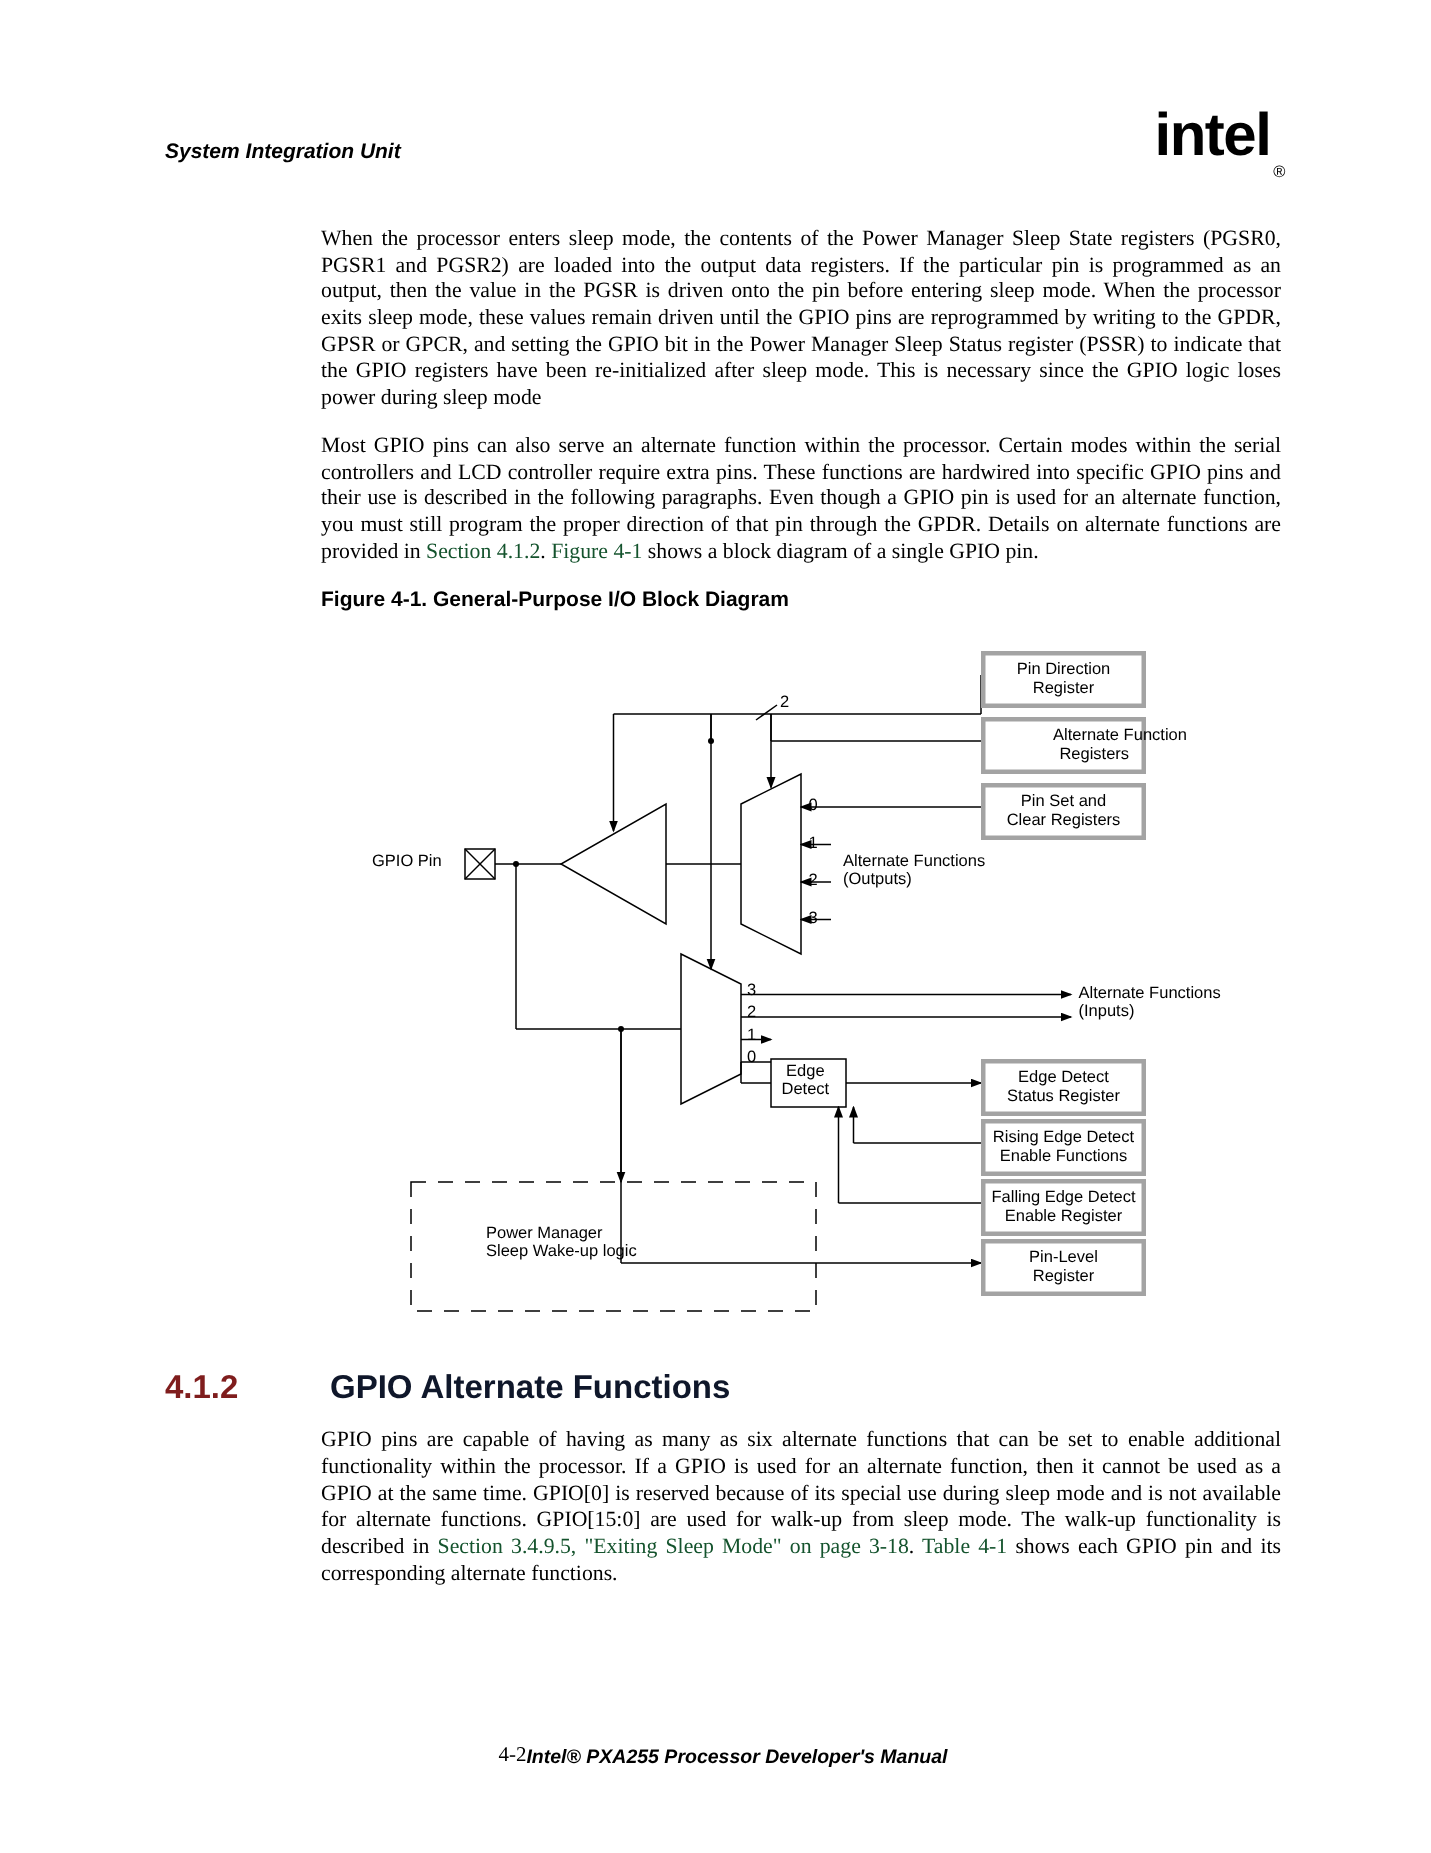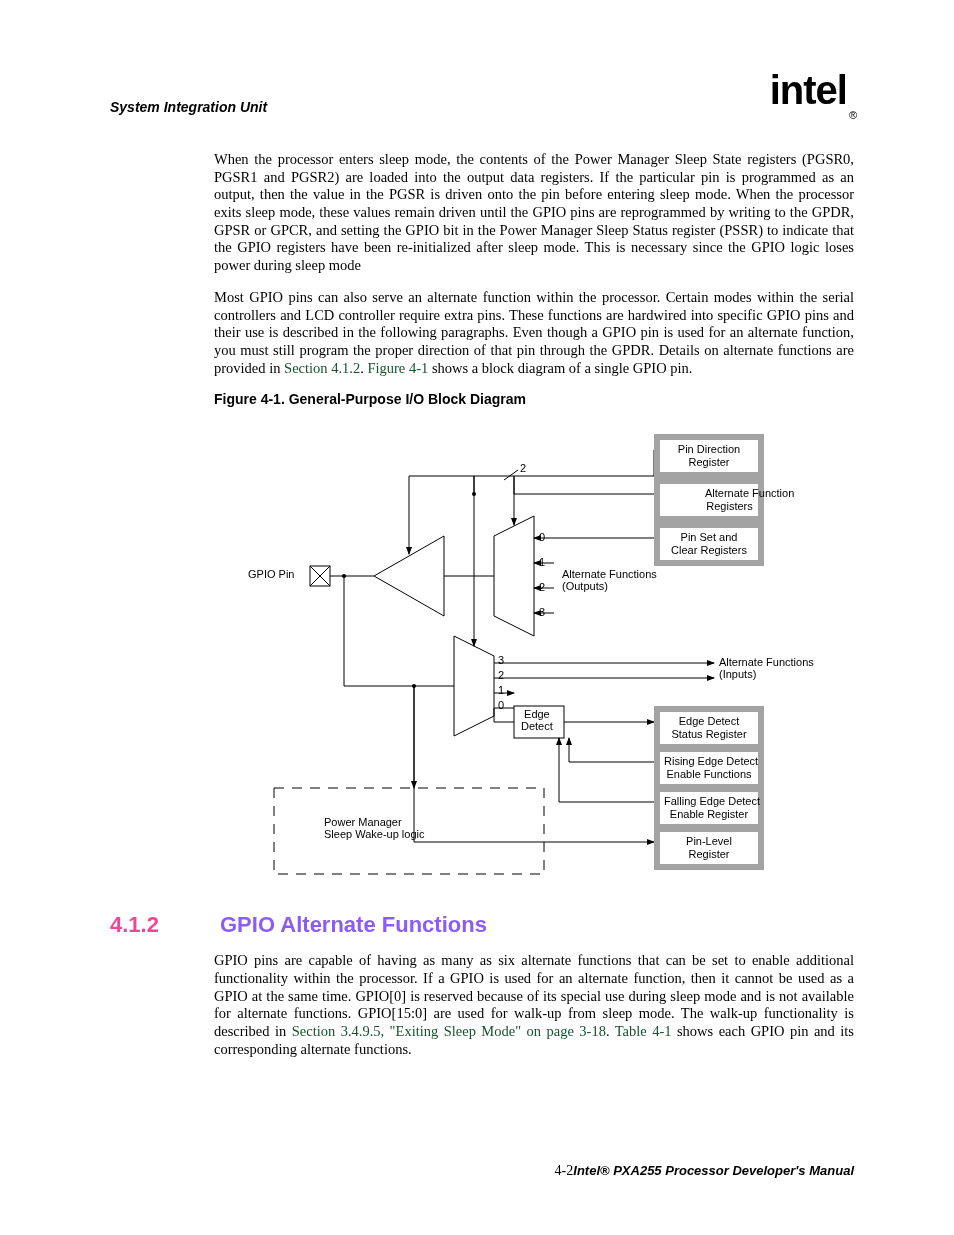--- a/index.html
+++ b/index.html
@@ -12,21 +12,21 @@
   .page {
     width: 954px;
     height: 1235px;
     position: relative;
     box-sizing: border-box;
     padding: 70px 100px 60px 110px;
   }
   .header {
     display: flex;
     justify-content: space-between;
-    align-items: flex-end;
+    align-items: center;
   }
   .header-left {
     font-family: Arial, Helvetica, sans-serif;
     font-style: italic;
     font-weight: bold;
     font-size: 14px;
     padding-top: 14px;
   }
   .logo {
     font-family: Arial, Helvetica, sans-serif;
@@ -62,56 +62,56 @@
   }
   .section-row {
     display: flex;
     align-items: baseline;
     gap: 50px;
     margin-top: 24px;
   }
   .section-num {
     font-family: Arial, Helvetica, sans-serif;
     font-weight: bold;
-    color: #ec4899;
+    color: #7f1d1d;
     font-size: 22px;
     width: 60px;
   }
   .section-title {
     font-family: Arial, Helvetica, sans-serif;
     font-weight: bold;
-    color: #8b5cf6;
+    color: #0f172a;
     font-size: 22px;
   }
   .footer {
     position: absolute;
     bottom: 56px;
     left: 110px;
     right: 100px;
     font-size: 14px;
     display: flex;
-    justify-content: flex-end;
+    justify-content: center;
   }
   .footer-right {
     font-family: Arial, Helvetica, sans-serif;
     font-style: italic;
     font-weight: bold;
     font-size: 13px;
   }
   .diagram {
     margin-left: 104px;
     width: 640px;
     height: 470px;
     position: relative;
     font-family: Arial, Helvetica, sans-serif;
     font-size: 11px;
   }
   .regbox {
     position: absolute;
-    border: 6px solid #a3a3a3;
+    border: 3px solid #a3a3a3;
     text-align: center;
     line-height: 1.15;
     background: #fff;
     padding: 3px 4px;
     box-sizing: border-box;
     font-size: 11px;
   }
   .label {
     position: absolute;
     font-size: 11px;

